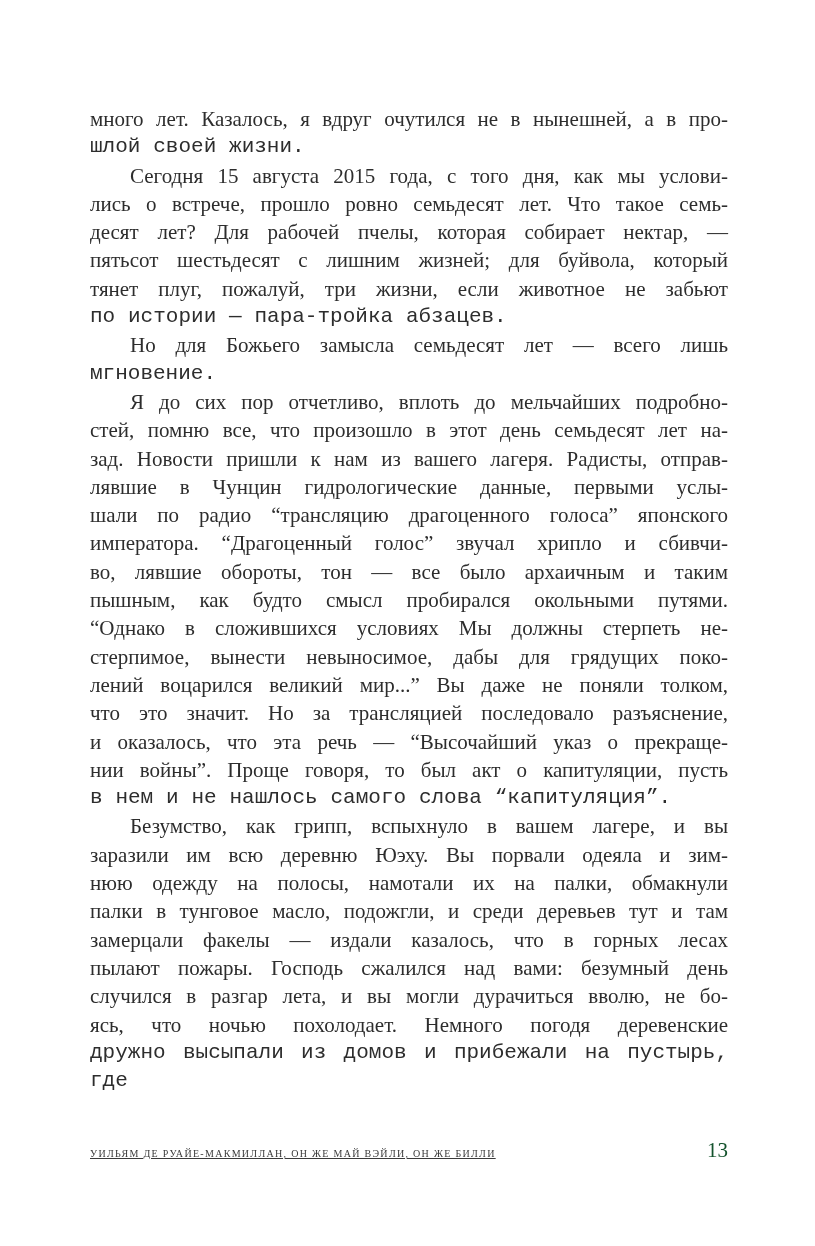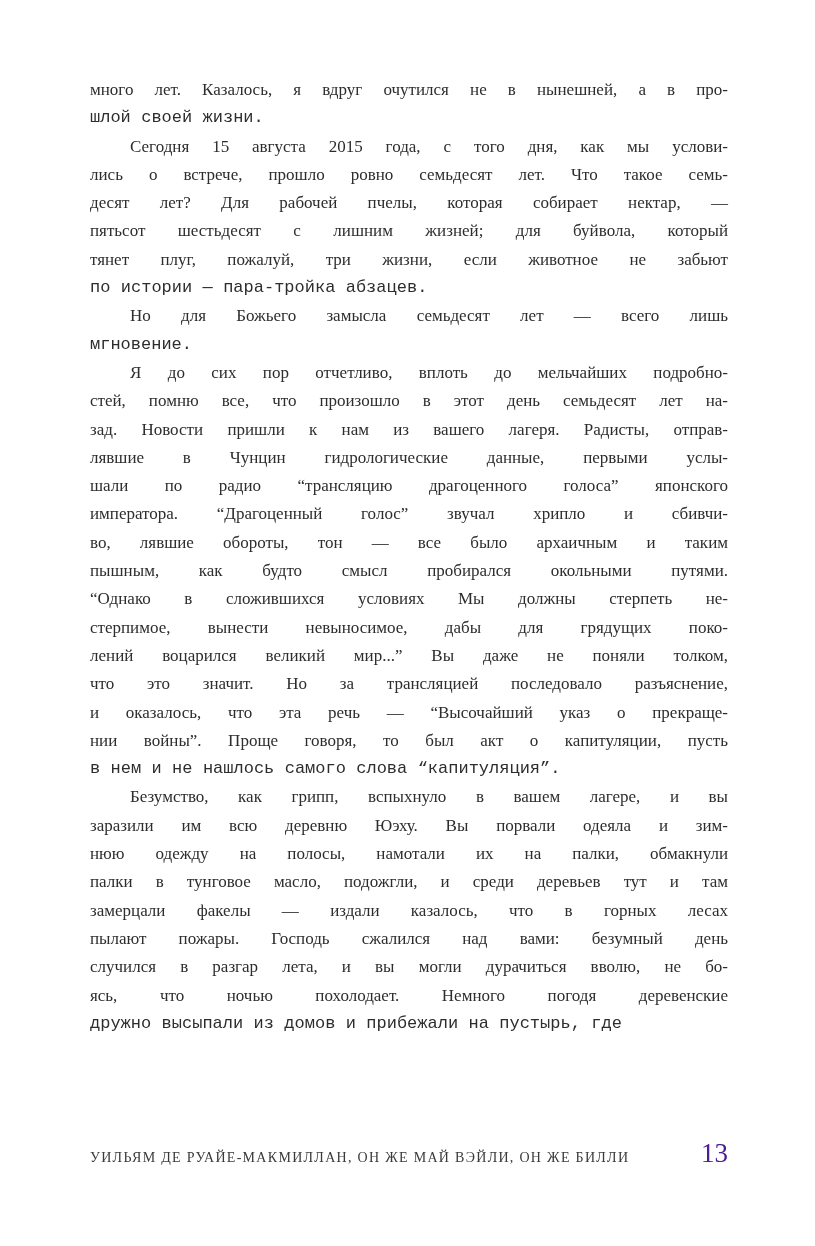--- a/index.html
+++ b/index.html
@@ -15,24 +15,24 @@
     font-family: "Liberation Serif", "DejaVu Serif", serif;
   }
   .page {
     position: absolute;
     inset: 0;
     background: #ffffff;
   }
   .body-text {
     position: absolute;
     left: 90px;
-    top: 76px;
+    top: 105px;
     width: 638px;
     color: #2d2d2d;
-    font-size: 17px;
+    font-size: 21px;
     line-height: 28.3px;
     -webkit-font-smoothing: antialiased;
   }
   .paragraph {
     margin: 0;
     padding: 0;
   }
   .line {
     text-align: justify;
     text-align-last: justify;
@@ -49,28 +49,29 @@
   .footer {
     position: absolute;
     left: 90px;
     top: 1138px;
     width: 638px;
     display: flex;
     justify-content: space-between;
     align-items: baseline;
   }
   .running-title {
-    font-size: 14px;
+    font-size: 10px;
     letter-spacing: 1.3px;
     color: #3a3a3a;
     white-space: nowrap;
+    text-decoration: underline;
   }
   .page-number {
-    font-size: 27px;
-    color: #4c1d95;
+    font-size: 21px;
+    color: #14532d;
     font-variant-numeric: oldstyle-nums;
   }
 </style>
 </head>
 <body>
 
 <div class="page">
 
   <main class="body-text" id="body-text">
       <div class="paragraph">

